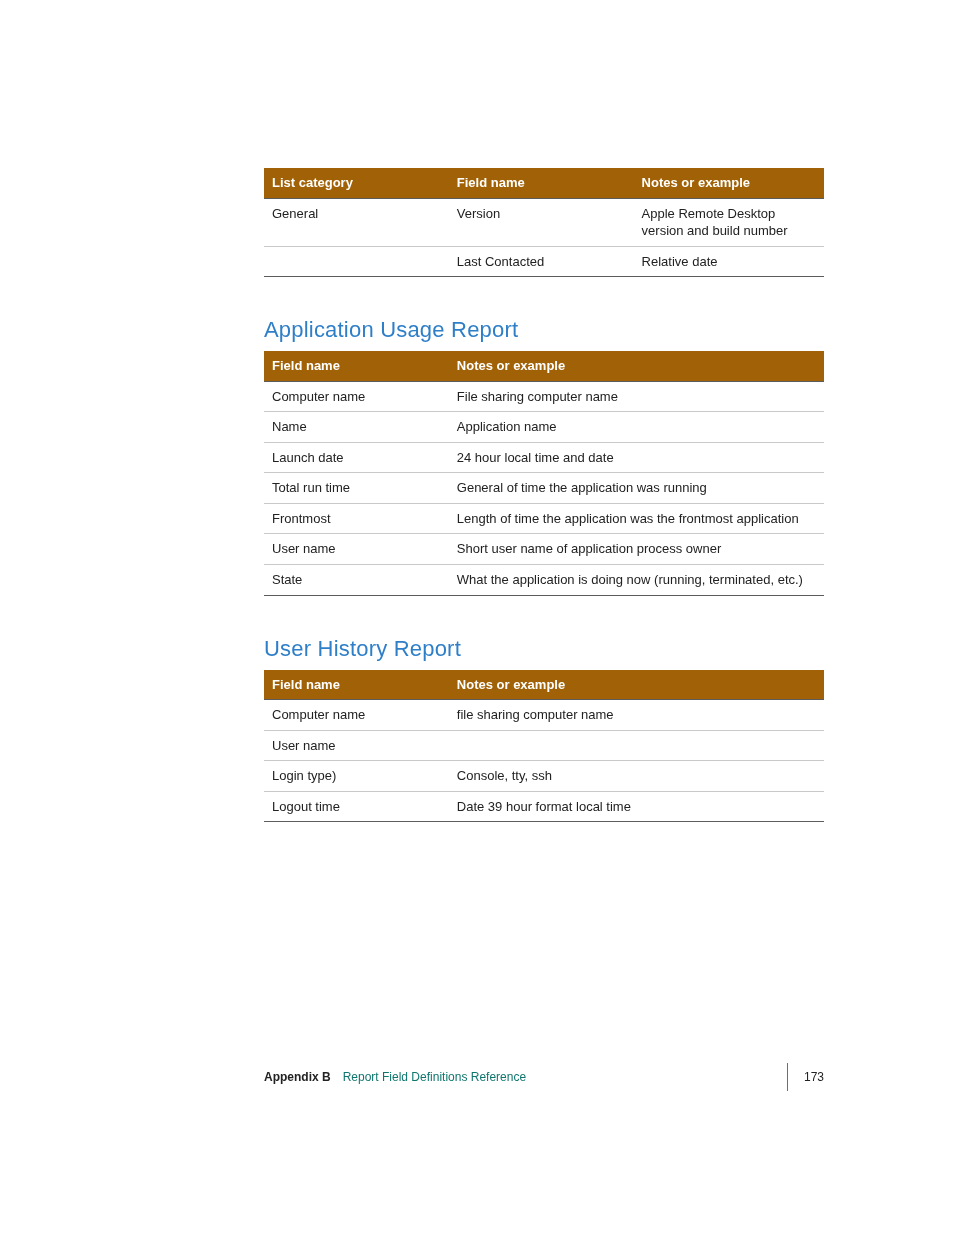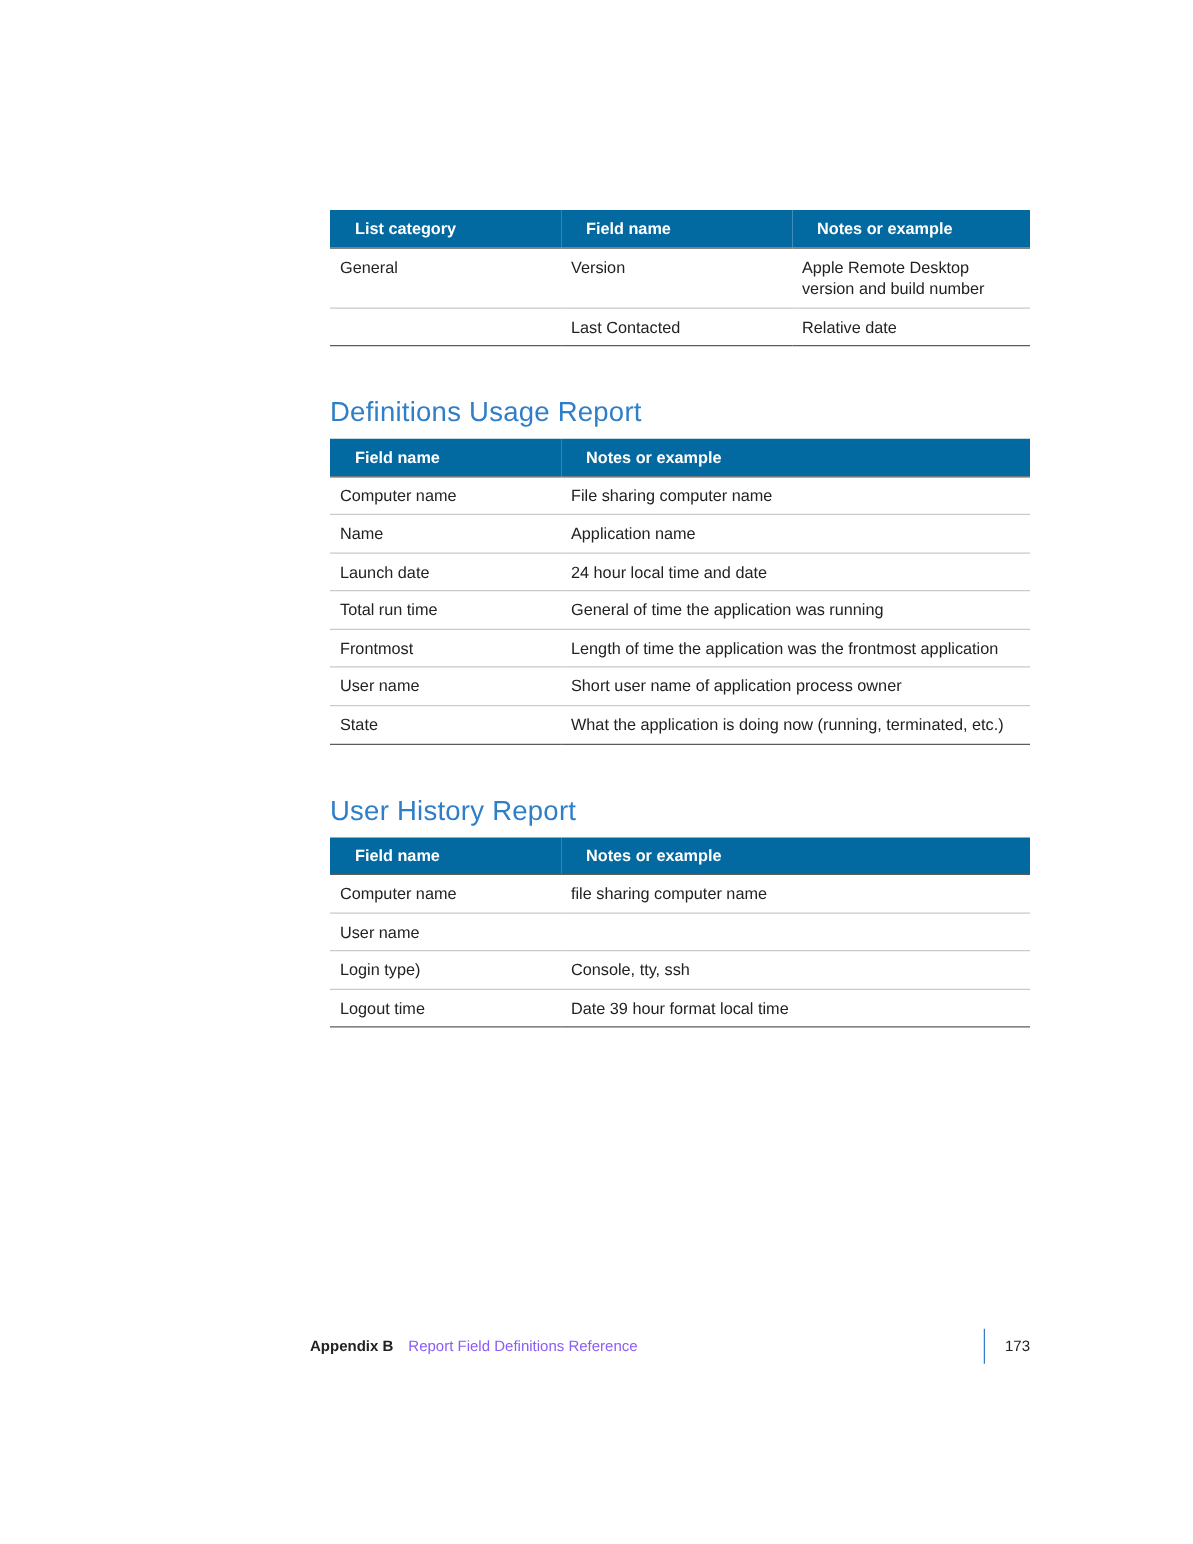--- a/index.html
+++ b/index.html
@@ -14,25 +14,25 @@
   .page {
     padding: 168px 130px 0 264px;
   }
   table {
     width: 100%;
     border-collapse: collapse;
     font-size: 13px;
     line-height: 1.35;
   }
   thead th {
-    background: #0369a1;
+    background: #a16207;
     color: #fff;
     font-weight: 600;
     text-align: left;
-    padding: 6px 20px;
+    padding: 6px 8px;
     border-bottom: 1.5px solid #5c5c5c;
   }
   tbody td {
     padding: 6px 8px;
     border-bottom: 1px solid #c9c9c9;
     vertical-align: top;
   }
   tbody tr:last-child td {
     border-bottom: 1.5px solid #5c5c5c;
   }
@@ -44,34 +44,34 @@
     letter-spacing: 0.2px;
   }
   .col-a { width: 33%; }
   .col-b { width: 33%; }
   .col-c { width: 34%; }
   .col-2a { width: 33%; }
   .col-2b { width: 67%; }
   .footer {
     position: absolute;
     bottom: 144px;
-    left: 248px;
+    left: 264px;
     right: 130px;
     font-size: 12px;
     display: flex;
     justify-content: space-between;
     align-items: center;
   }
   .footer-left {
     display: flex;
     align-items: center;
     gap: 12px;
   }
   .footer-appendix { font-weight: 700; color: #222; }
-  .footer-title { color: #8b5cf6; }
+  .footer-title { color: #0f766e; }
   .footer-divider {
     width: 1px;
     height: 28px;
     background: #2f7fc8;
     margin: 0 4px;
   }
   .footer-page { font-weight: 400; }
 </style>
 </head>
 <body>
@@ -93,21 +93,21 @@
         <td>Apple Remote Desktop version and build number</td>
       </tr>
       <tr>
         <td></td>
         <td>Last Contacted</td>
         <td>Relative date</td>
       </tr>
     </tbody>
   </table>
 
-  <h2 class="section-heading">Definitions Usage Report</h2>
+  <h2 class="section-heading">Application Usage Report</h2>
   <table>
     <thead>
       <tr>
         <th class="col-2a">Field name</th>
         <th class="col-2b">Notes or example</th>
       </tr>
     </thead>
     <tbody>
       <tr>
           <td>Computer name</td>

